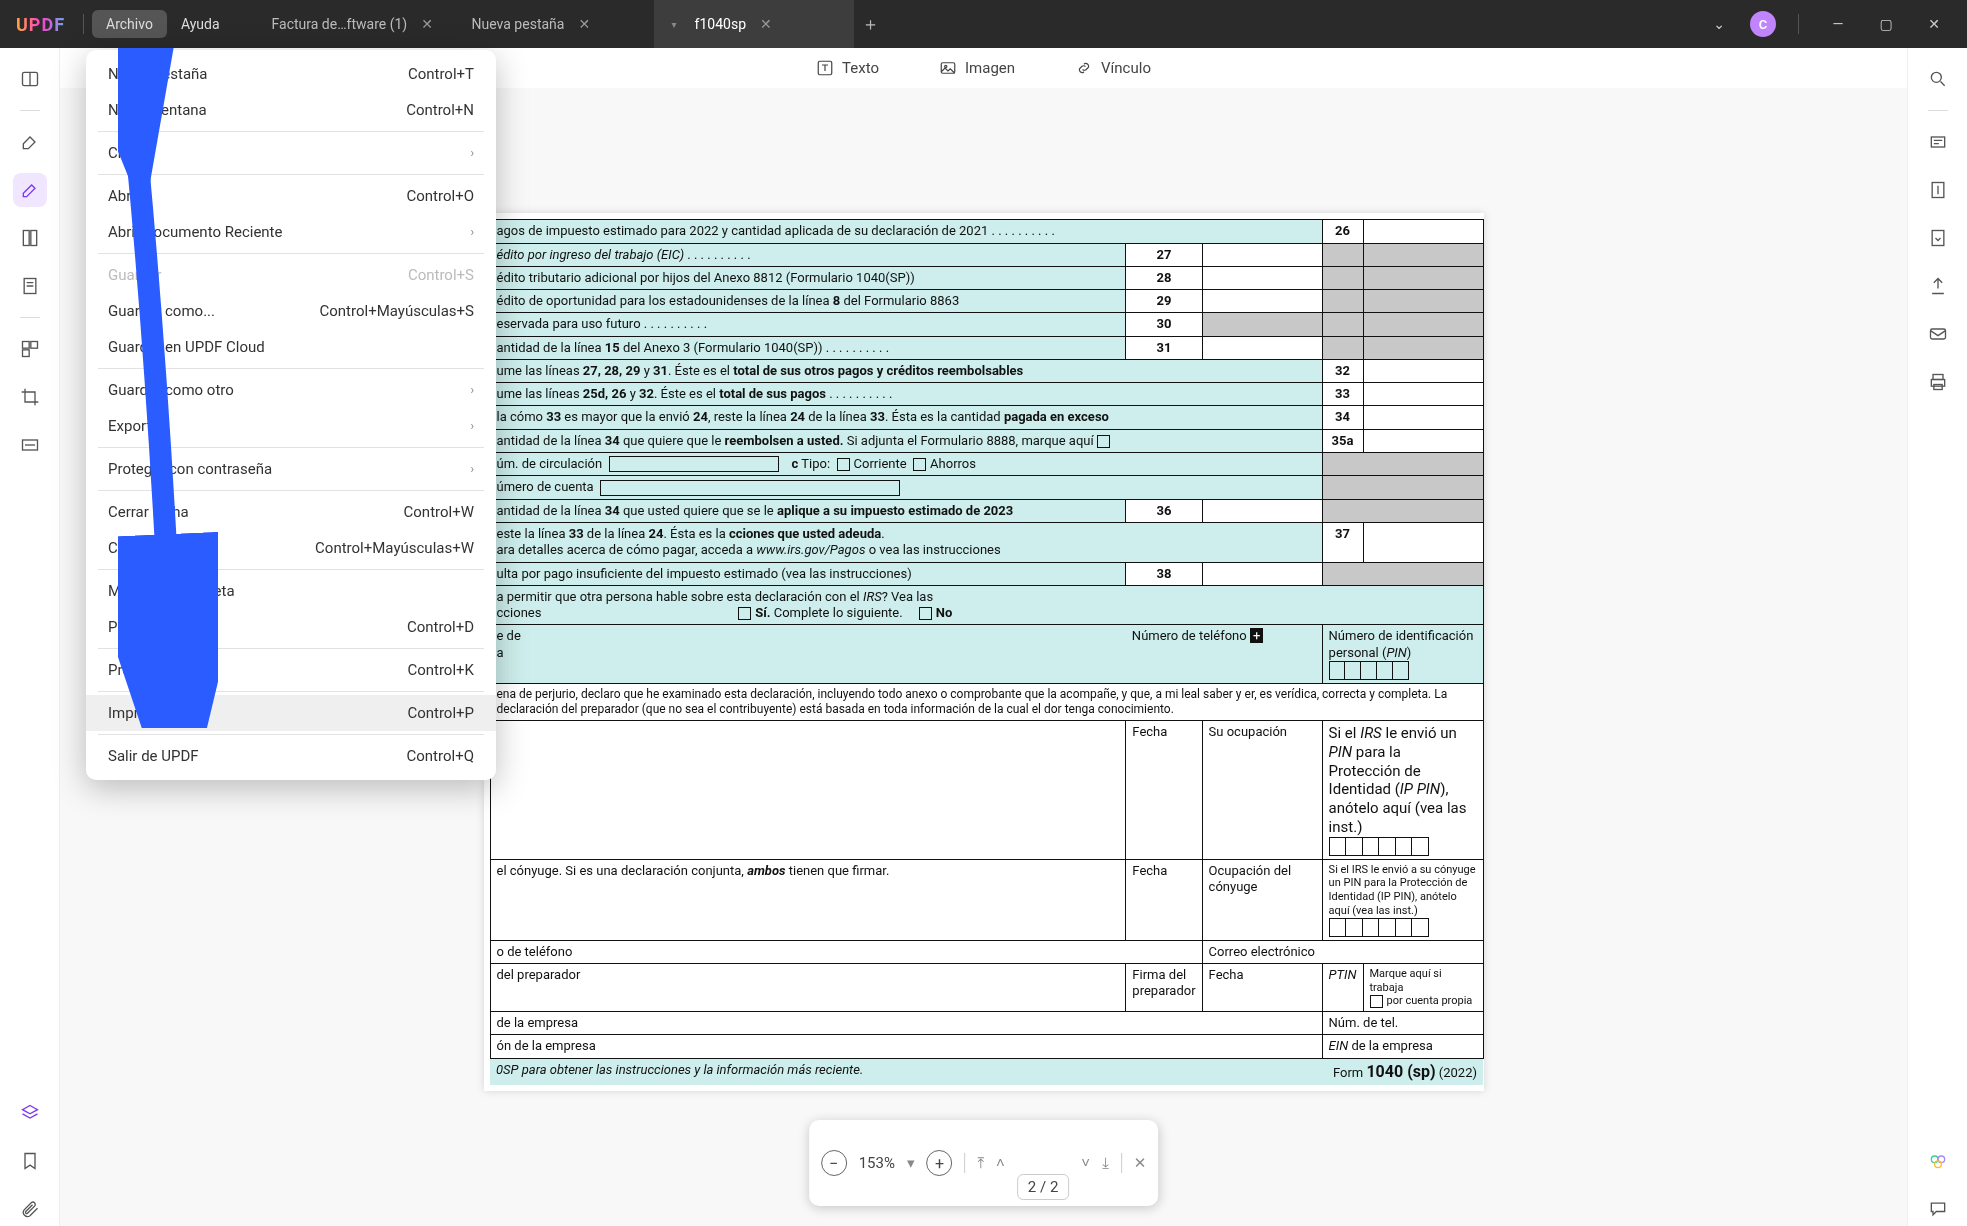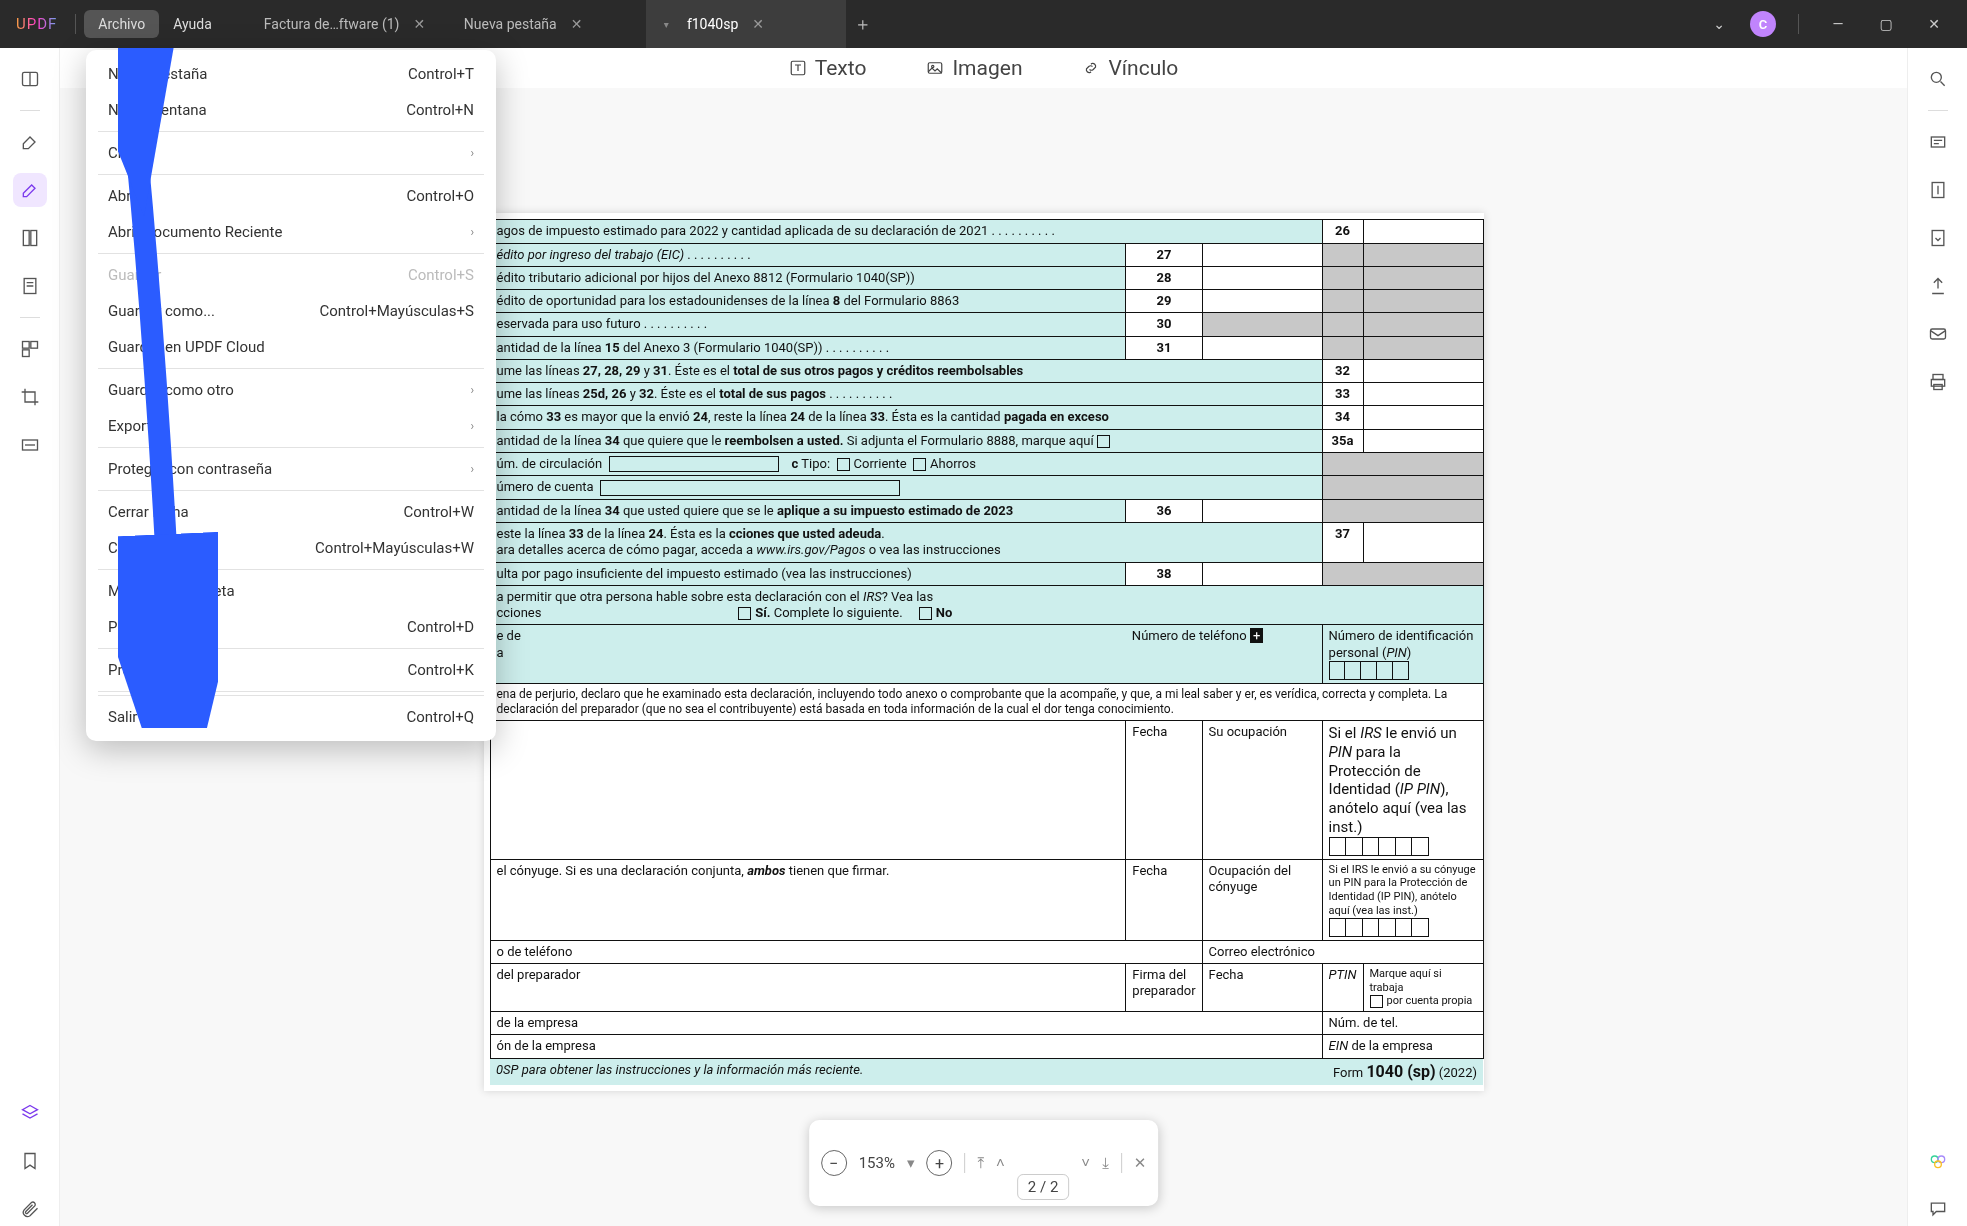--- a/index.html
+++ b/index.html
@@ -1,20 +1,20 @@
 <!DOCTYPE html>
 <html><head>
 <meta charset="utf-8">
 <style>
 * { margin: 0; padding: 0; box-sizing: border-box; font-family: -apple-system, BlinkMacSystemFont, "Segoe UI", Roboto, sans-serif; }
 body { background:#fff; overflow:hidden; }
 
 
 .titlebar{background:#2a2a2a;color:#ddd;height:48px;display:flex;align-items:center;padding:0 6px;font-size:14px;}
-.logo{font-weight:400;font-size:15px;letter-spacing:1px;padding:0 10px;background:linear-gradient(90deg,#ffd400,#ff3ec9 50%,#2dd4ff);-webkit-background-clip:text;color:transparent;}
+.logo{font-weight:700;font-size:18px;letter-spacing:1px;padding:0 10px;background:linear-gradient(90deg,#ffd400,#ff3ec9 50%,#2dd4ff);-webkit-background-clip:text;color:transparent;}
 .tb-sep{width:1px;height:20px;background:#555;margin:0 8px;}
 .menu-btn{padding:6px 14px;border-radius:6px;color:#ddd;cursor:pointer;}
 .menu-btn.active{background:#555;}
 .tabs{display:flex;flex:1;align-items:center;height:100%;margin-left:20px;overflow:hidden;}
 .tab{display:flex;align-items:center;padding:0 18px;height:100%;color:#bbb;gap:14px;min-width:200px;position:relative;}
 .tab.active{background:#3d3d3d;color:#fff;}
 .tab .close{font-size:14px;color:#999;}
 .tab .drop{font-size:10px;margin-right:4px;color:#888;}
 .new-tab{width:34px;height:34px;display:flex;align-items:center;justify-content:center;color:#bbb;font-size:18px;}
 .tb-right{display:flex;align-items:center;gap:14px;padding:0 10px;}
@@ -28,21 +28,21 @@
 .lsb{border-right:1px solid #eee;}
 .sb-ic{width:34px;height:34px;display:flex;align-items:center;justify-content:center;color:#555;border-radius:8px;}
 .sb-ic.active{background:#f0e6ff;color:#7c3aed;}
 .sb-ic svg{width:20px;height:20px;stroke:currentColor;fill:none;stroke-width:1.6;}
 .sb-sep{width:20px;height:1px;background:#ddd;}
 .lsb .spacer,.rsb .spacer{flex:1;}
 .layers{color:#7c3aed;}
 
 
 .center{flex:1;display:flex;flex-direction:column;position:relative;background:#fff;}
-.toolbar{height:40px;display:flex;align-items:center;justify-content:center;gap:60px;font-size:21px;color:#444;}
+.toolbar{height:40px;display:flex;align-items:center;justify-content:center;gap:60px;font-size:15px;color:#444;}
 .tool{display:flex;align-items:center;gap:8px;}
 .tool svg{width:18px;height:18px;stroke:#444;fill:none;stroke-width:1.6;}
 .viewport{flex:1;background:#f8f8f8;padding:0 20px 20px;overflow:hidden;display:flex;justify-content:center;align-items:center;}
 .page{background:#fff;box-shadow:0 0 8px rgba(0,0,0,.15);width:1000px;margin-top:10px;padding:6px 0 6px 6px;font-size:13px;color:#111;}
 
 
 .page table{border-collapse:collapse;width:100%;}
 .page td{border:1px solid #111;padding:3px 6px;vertical-align:top;line-height:1.25;}
 .lc{background:#cdeeec;}
 .num{text-align:center;font-weight:700;width:34px;}
@@ -514,20 +514,24 @@
   <div class="dd-item">
       <span>Propiedades...</span>
       <span>Control+D</span>
     </div>
   <div class="dd-sep"></div>
   <div class="dd-item">
       <span>Preferencias...</span>
       <span>Control+K</span>
     </div>
   <div class="dd-sep"></div>
+  <div class="dd-item hov">
+      <span>Imprimir...</span>
+      <span>Control+P</span>
+    </div>
   <div class="dd-sep"></div>
   <div class="dd-item">
       <span>Salir de UPDF</span>
       <span>Control+Q</span>
     </div>
 </div>
 
 <div class="arrow">
   <svg viewBox="0 0 100 680">
     <defs>

